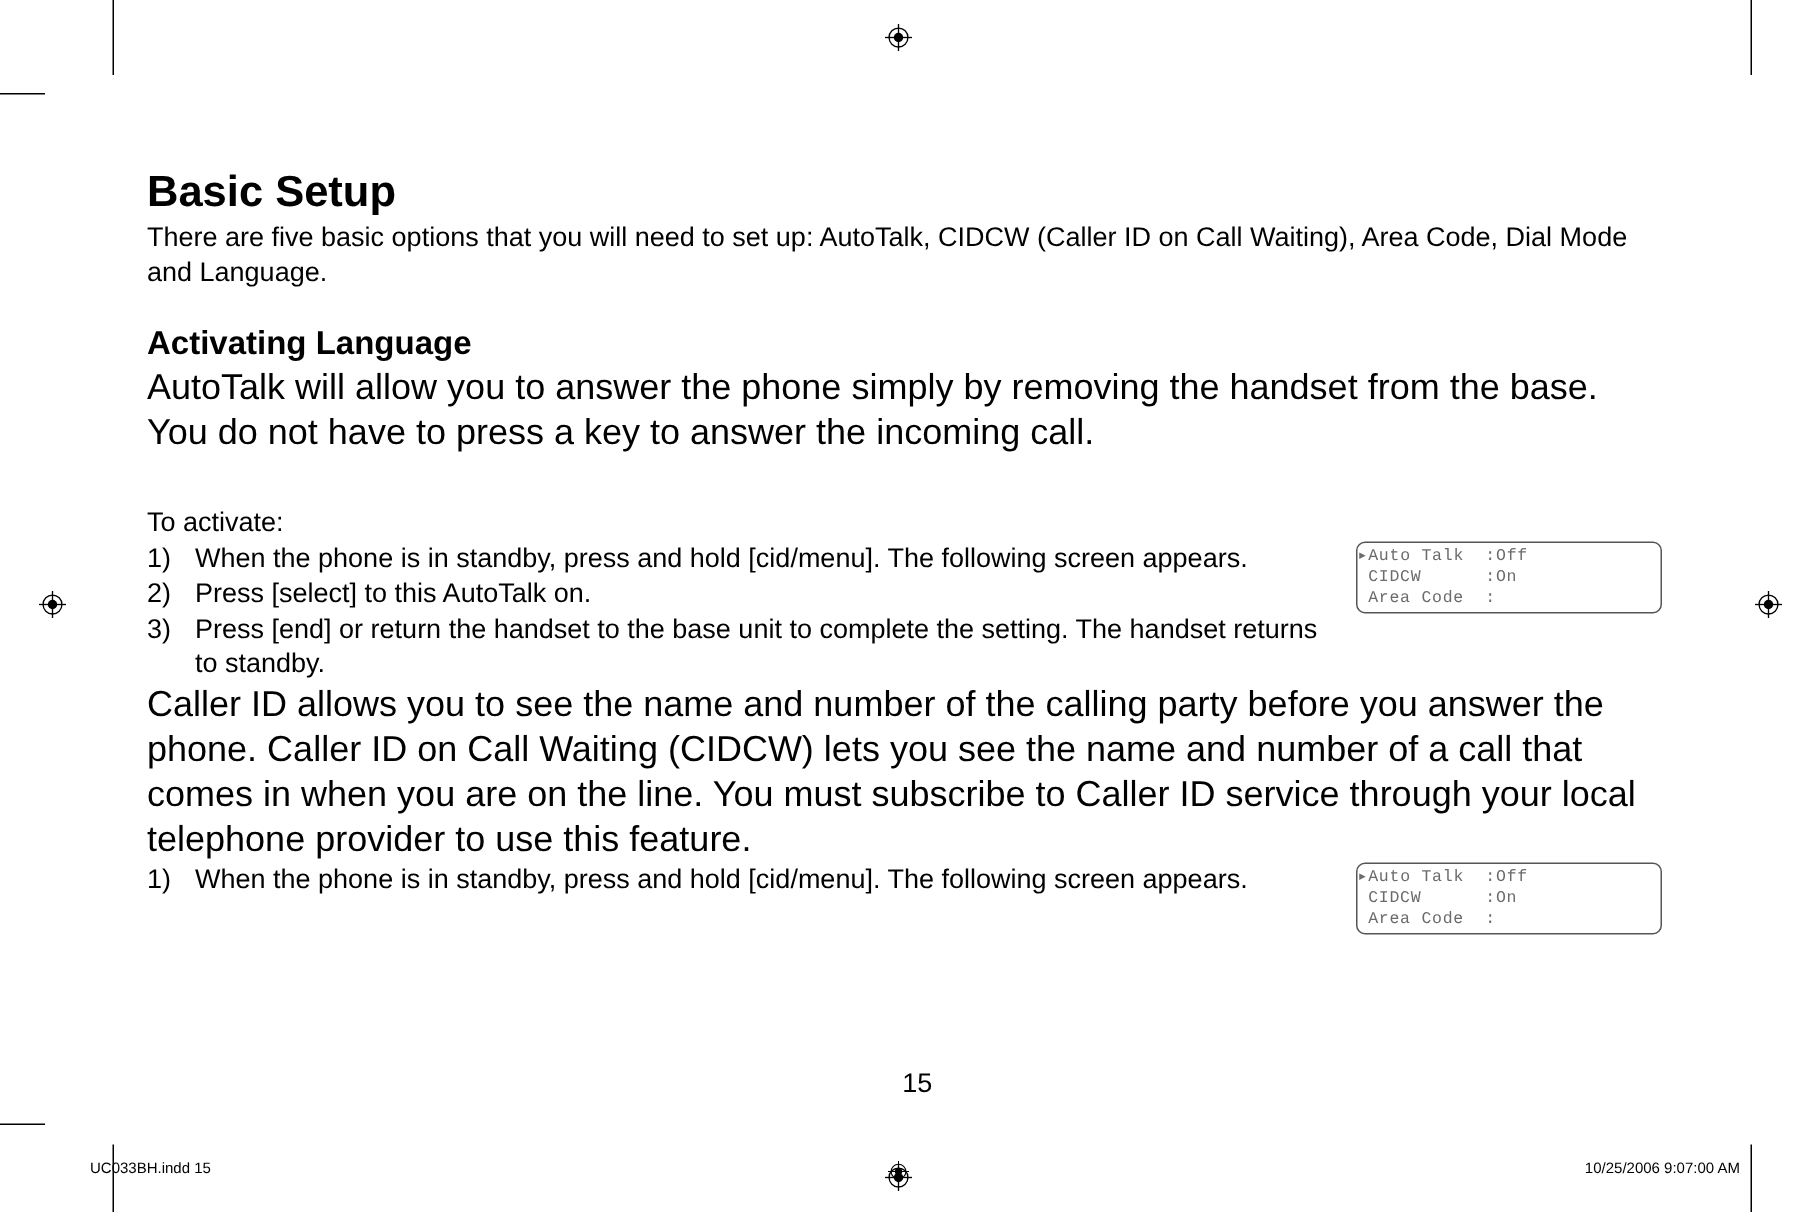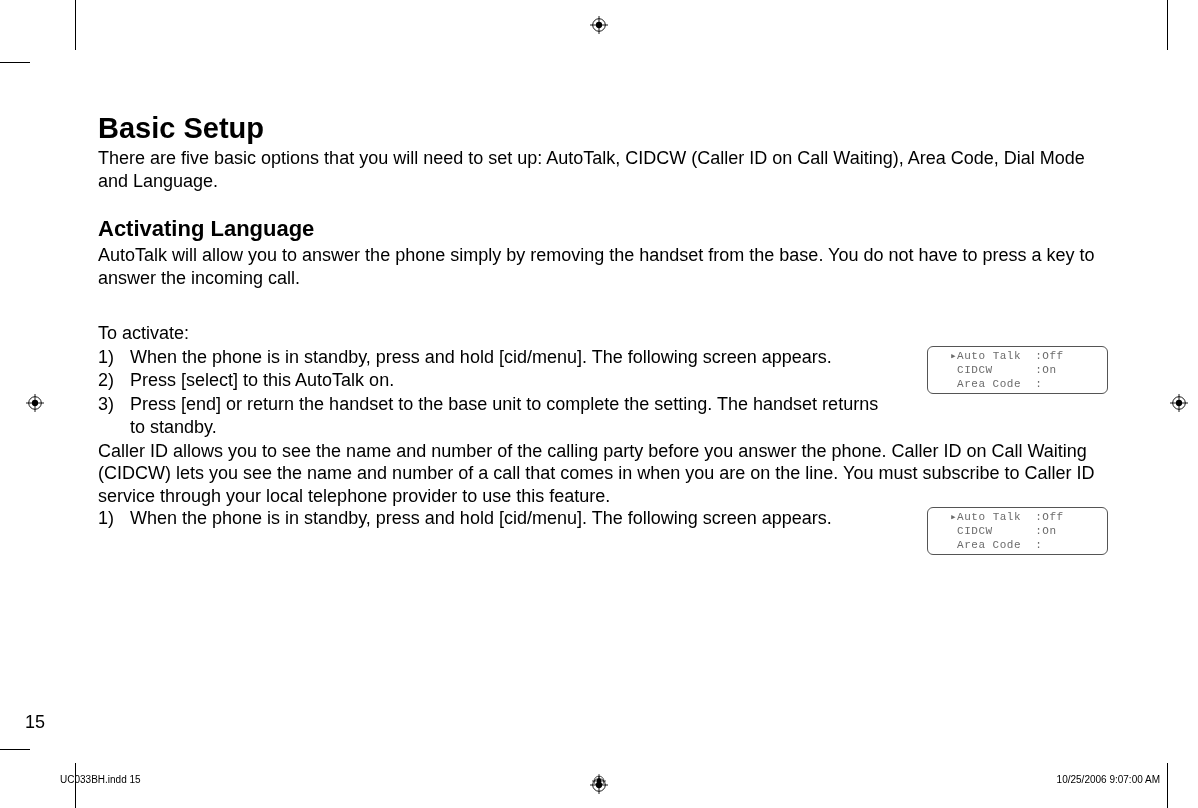--- a/index.html
+++ b/index.html
@@ -21,35 +21,35 @@
   .reg.top { top: 16px; left: 590px; }
   .reg.left { top: 394px; left: 26px; }
   .reg.right { top: 394px; right: 10px; }
   .reg.bottom-center { bottom: 14px; left: 590px; }
 
   
   .content { position: absolute; top: 112px; left: 98px; width: 1010px; }
   h1 { font-size: 29px; font-weight: bold; margin-bottom: 2px; }
   h2 { font-size: 22px; font-weight: bold; margin-top: 24px; margin-bottom: 2px; }
   p.intro { font-size: 18px; line-height: 1.25; }
-  p.body { font-size: 18px; line-height: 1.25; }
+  p.body { font-size: 24px; line-height: 1.25; }
   p.lead { font-size: 18px; margin-top: 34px; margin-bottom: 2px; }
 
   .with-lcd { position: relative; }
-  .lcd { position: absolute; right: 0; width: 181px; height: 48px; border: 1.5px solid #555; border-radius: 6px; font-family: "Courier New", monospace; font-size: 11px; line-height: 14px; padding: 2px 5px 2px 22px; color: #6b6b6b; letter-spacing: 0.5px; white-space: pre; background: #fff; }
+  .lcd { position: absolute; right: 0; width: 204px; height: 48px; border: 1.5px solid #555; border-radius: 6px; font-family: "Courier New", monospace; font-size: 11px; line-height: 14px; padding: 2px 5px 2px 0; color: #6b6b6b; letter-spacing: 0.5px; white-space: pre; background: #fff; }
   .lcd1 { top: 0; }
   .lcd2 { top: 0; }
 
   ol { list-style: none; font-size: 18px; line-height: 1.3; }
   ol li { padding-left: 32px; position: relative; }
   ol li .num { position: absolute; left: 0; }
   .narrow { width: 790px; }
 
   
-  .page-num { position: absolute; bottom: 75px; left: 0; width: 1198px; text-align: left; font-size: 18px; padding-left: 25px; }
+  .page-num { position: absolute; bottom: 75px; left: 0; width: 1198px; text-align: center; font-size: 18px; padding-left: 25px; }
   .footer { position: absolute; bottom: 20px; left: 60px; width: 1100px; display: flex; justify-content: space-between; font-size: 10px; font-family: Arial, sans-serif; }
   .footer .reg-inline { width: 14px; height: 14px; display: inline-block; vertical-align: middle; }
 
   b { font-weight: normal; }
 </style>
 </head>
 <body>
 
 <div class="page">
 

